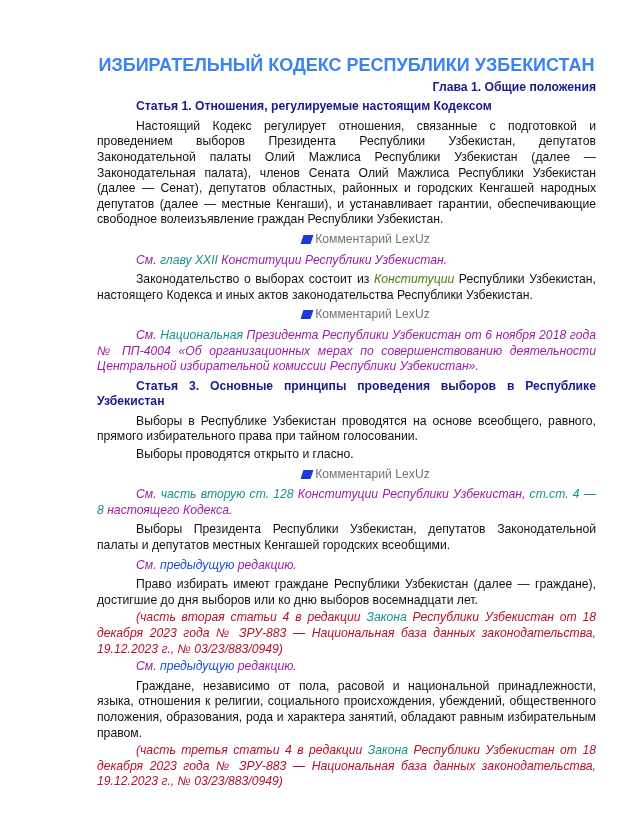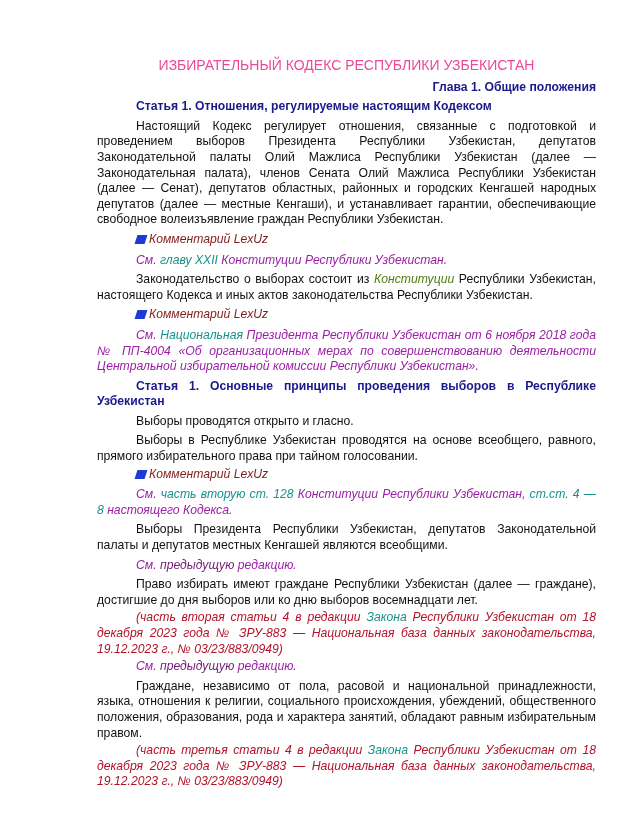--- a/index.html
+++ b/index.html
@@ -2,37 +2,37 @@
 <html><head>
 <meta charset="utf-8">
 <style>
   html, body { margin: 0; padding: 0; background: #ffffff; }
   body { width: 640px; height: 828px; overflow: hidden; position: relative; }
   .page {
     position: absolute; left: 97px; top: 58px; width: 499px;
     font-family: "Liberation Sans", sans-serif;
     font-size: 12.2px; line-height: 15.6px; color: #111111;
   }
-  .doc-title { text-align: center; font-weight: normal; color: #ec4899; font-size: 14px; margin: 0 0 6px 0; }
+  .doc-title { text-align: center; font-weight: bold; color: #3b82f6; font-size: 18px; margin: 0 0 6px 0; }
   .chapter { text-align: right; font-weight: bold; color: #1a1a8c; margin: 0 0 4px 0; }
   .article { font-weight: bold; color: #1a1a8c; text-indent: 39px; text-align: justify; margin: 0 0 4px 0; }
   .para { text-indent: 39px; text-align: justify; margin: 0 0 2px 0; }
   .para.spaced { margin-bottom: 4px; }
-  .comment { padding-left: 39px; font-style: italic; color: #7f1d1d; margin: 0 0 5px 0; }
+  .comment { padding-left: 39px; color: #737373; margin: 0 0 5px 0; text-align: center; }
   .comment .ico {
     display: inline-block; width: 10px; height: 9px; background: #1e3ad6;
     transform: skewX(-18deg); margin-right: 3px; vertical-align: -1px;
   }
   .see { text-indent: 39px; font-style: italic; color: #9a1ea6; text-align: justify; margin: 0 0 4px 0; }
   .see .lnk { color: #17918c; }
   .para .lnk { color: #4d7c0f; font-style: italic; }
   .edit { text-indent: 39px; font-style: italic; color: #b3122a; text-align: justify; margin: 0 0 2px 0; }
   .edit .lnk { color: #17918c; }
   .prev { padding-left: 39px; font-style: italic; color: #9a1ea6; margin: 0 0 4px 0; }
-  .prev .lnk { color: #701a75; margin-top: 36px; }
+  .prev .lnk { color: #1d4ed8; margin-top: 36px; }
 </style>
 </head>
 <body>
 
 <div class="page">
   <div class="doc-title">ИЗБИРАТЕЛЬНЫЙ КОДЕКС РЕСПУБЛИКИ УЗБЕКИСТАН</div>
   <div class="chapter">Глава 1. Общие положения</div>
 
   <div class="article">Статья 1. Отношения, регулируемые настоящим Кодексом</div>
   <div class="para spaced">Настоящий Кодекс регулирует отношения, связанные с подготовкой и проведением выборов Президента Республики Узбекистан, депутатов Законодательной палаты Олий Мажлиса Республики Узбекистан (далее — Законодательная палата), членов Сената Олий Мажлиса Республики Узбекистан (далее — Сенат), депутатов областных, районных и городских Кенгашей народных депутатов (далее — местные Кенгаши), и устанавливает гарантии, обеспечивающие свободное волеизъявление граждан Республики Узбекистан.</div>
@@ -40,29 +40,29 @@
     <span class="ico"></span><span>Комментарий LexUz</span>
   </div>
   <div class="see"><span>См. </span><span class="lnk">главу XXII</span><span> Конституции Республики Узбекистан.</span></div>
 
   <div class="para spaced"><span>Законодательство о выборах состоит из </span><span class="lnk">Конституции</span><span> Республики Узбекистан, настоящего Кодекса и иных актов законодательства Республики Узбекистан.</span></div>
   <div class="comment">
     <span class="ico"></span><span>Комментарий LexUz</span>
   </div>
   <div class="see"><span>См. </span><span class="lnk">Национальная</span><span> Президента Республики Узбекистан от 6 ноября 2018 года № ПП-4004 «Об организационных мерах по совершенствованию деятельности Центральной избирательной комиссии Республики Узбекистан».</span></div>
 
-  <div class="article">Статья 1. Основные принципы проведения выборов в Республике Узбекистан</div>
+  <div class="article">Статья 3. Основные принципы проведения выборов в Республике Узбекистан</div>
+  <div class="para">Выборы в Республике Узбекистан проводятся на основе всеобщего, равного, прямого избирательного права при тайном голосовании.</div>
   <div class="para spaced">Выборы проводятся открыто и гласно.</div>
-  <div class="para">Выборы в Республике Узбекистан проводятся на основе всеобщего, равного, прямого избирательного права при тайном голосовании.</div>
   <div class="comment">
     <span class="ico"></span><span>Комментарий LexUz</span>
   </div>
   <div class="see"><span>См. </span><span class="lnk">часть вторую ст. 128</span><span> Конституции Республики Узбекистан, </span><span class="lnk">ст.ст. 4 — 8</span><span> настоящего Кодекса.</span></div>
 
-  <div class="para spaced">Выборы Президента Республики Узбекистан, депутатов Законодательной палаты и депутатов местных Кенгашей являются всеобщими.</div>
+  <div class="para spaced">Выборы Президента Республики Узбекистан, депутатов Законодательной палаты и депутатов местных Кенгашей городских всеобщими.</div>
   <div class="prev"><span>См. </span><span class="lnk">предыдущую</span><span> редакцию.</span></div>
   <div class="para">Право избирать имеют граждане Республики Узбекистан (далее — граждане), достигшие до дня выборов или ко дню выборов восемнадцати лет.</div>
   <div class="edit"><span>(часть вторая статьи 4 в редакции </span><span class="lnk">Закона</span><span> Республики Узбекистан от 18 декабря 2023 года № ЗРУ-883 — Национальная база данных законодательства, 19.12.2023 г., № 03/23/883/0949)</span></div>
   <div class="prev"><span>См. </span><span class="lnk">предыдущую</span><span> редакцию.</span></div>
   <div class="para">Граждане, независимо от пола, расовой и национальной принадлежности, языка, отношения к религии, социального происхождения, убеждений, общественного положения, образования, рода и характера занятий, обладают равным избирательным правом.</div>
   <div class="edit"><span>(часть третья статьи 4 в редакции </span><span class="lnk">Закона</span><span> Республики Узбекистан от 18 декабря 2023 года № ЗРУ-883 — Национальная база данных законодательства, 19.12.2023 г., № 03/23/883/0949)</span></div>
 
 </div>
 
 </body></html>

